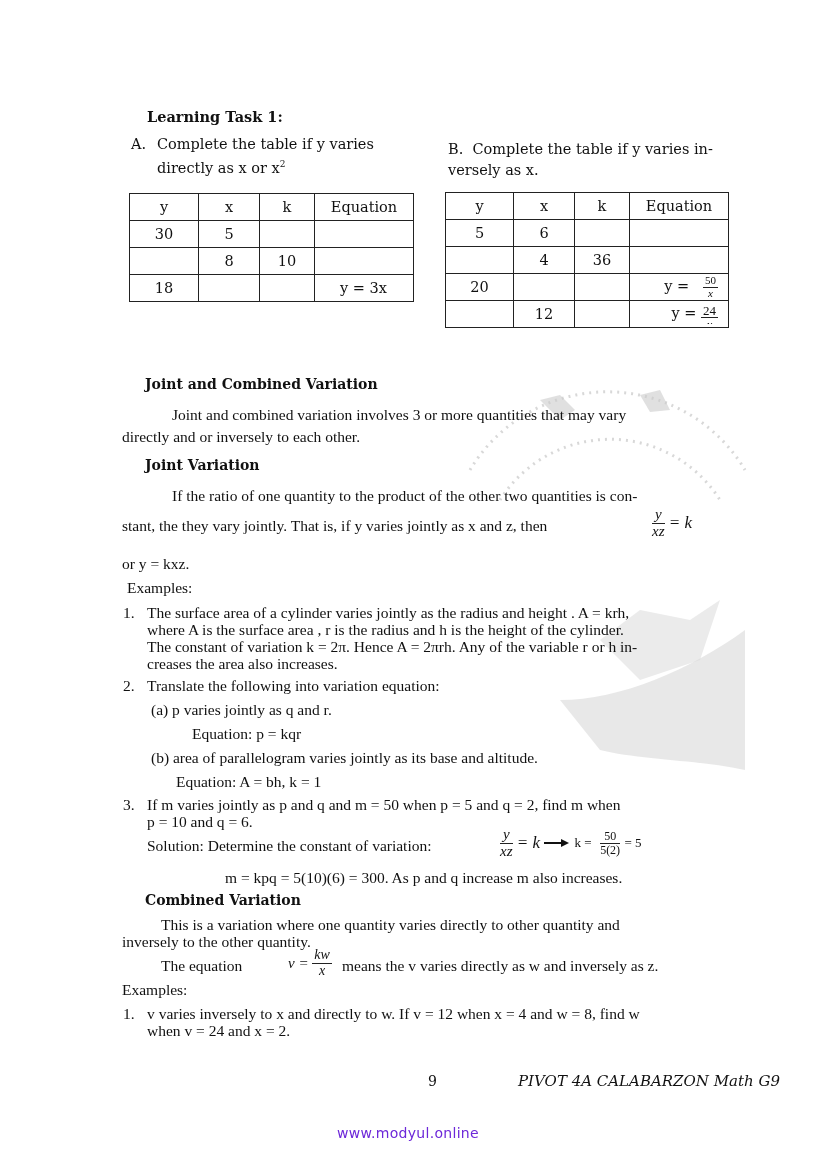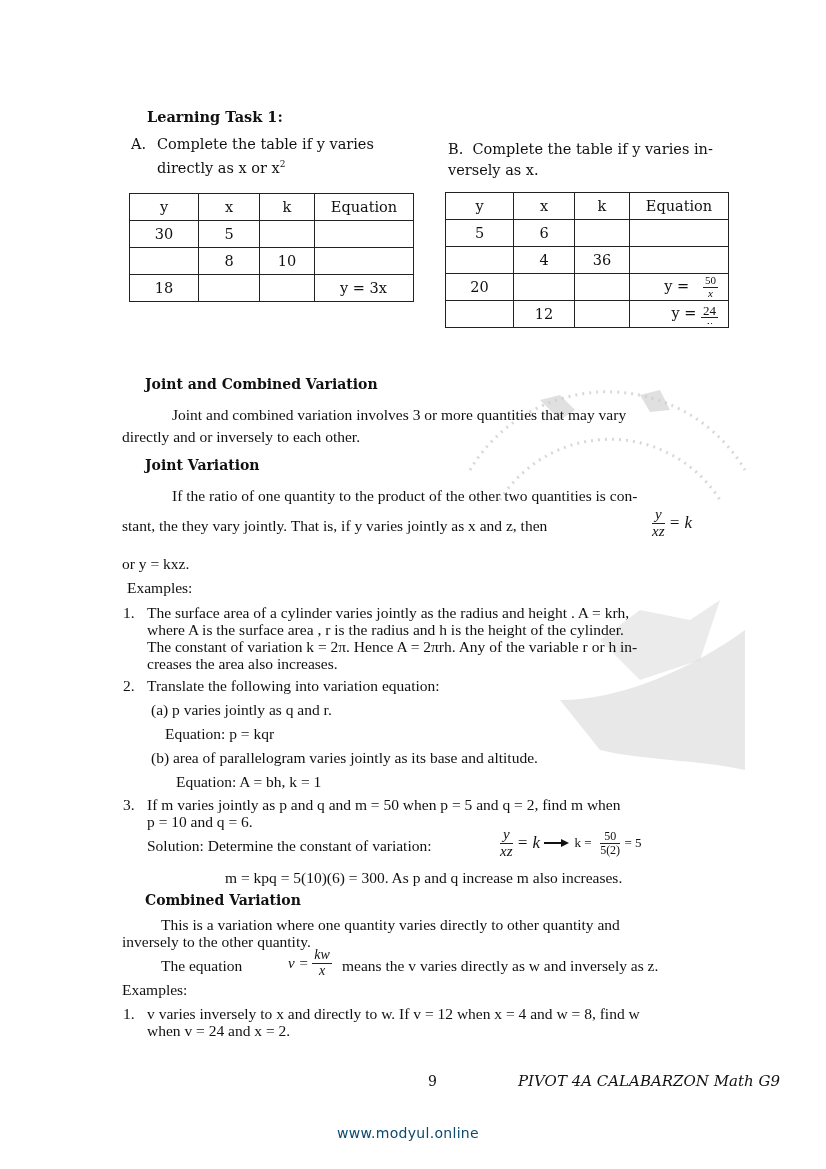--- a/index.html
+++ b/index.html
@@ -9,21 +9,21 @@
   .dserif { font-family: "DejaVu Serif", serif; }
   .h { font-family: "DejaVu Serif", serif; font-weight: bold; font-size: 14px; margin-left: 23px; }
   .p { font-family: "Liberation Serif", serif; font-size: 15.5px; line-height: 17px; }
   .pd { font-family: "DejaVu Serif", serif; font-size: 14.5px; }
   table.vt { position: absolute; border-collapse: collapse; font-family: "DejaVu Serif", serif; font-size: 14.5px; }
   table.vt td { border: 1.6px solid #222; text-align: center; height: 26px; padding: 0; }
   .frac { display: inline-block; vertical-align: middle; text-align: center; font-family: "Liberation Serif", serif; font-style: italic; }
   .frac .num { display: block; border-bottom: 1px solid #222; padding: 0 2px; line-height: 1.05; }
   .frac .den { display: block; line-height: 1.05; }
   .watermark { position: absolute; pointer-events: none; }
-  .footer-site { font-family: "DejaVu Sans", sans-serif; color: #0c4a6e; font-size: 14px; letter-spacing: 0.3px; }
+  .footer-site { font-family: "DejaVu Sans", sans-serif; color: #6d28d9; font-size: 14px; letter-spacing: 0.3px; }
 </style>
 </head>
 <body>
 
 <svg class="watermark" width="826" height="1169" style="left:0;top:0;">
   <g fill="none" stroke="#cfcfcf" stroke-width="3" stroke-dasharray="2 5" opacity="0.8">
     <path d="M 470 470 A 160 160 0 0 1 745 470"></path>
     <path d="M 500 500 A 130 130 0 0 1 720 500"></path>
   </g>
   <path d="M 560 700 C 620 700, 690 670, 745 630 L 745 770 C 700 760, 640 760, 600 750 Z" fill="#d6d6d6" opacity="0.55"></path>
@@ -129,21 +129,21 @@
 <div class="abs p" style="left:147px;top:604px;width:600px;">
   <div>The surface area of a cylinder varies jointly as the radius and height . A = krh,</div>
   <div>where A is the surface area , r is the radius and h is the height of the cylinder.</div>
   <div>The constant of variation k = 2π. Hence A = 2πrh. Any of the variable r or h in-</div>
   <div>creases the area also increases.</div>
 </div>
 
 <div class="abs p" style="left:123px;top:677px;">2.</div>
 <div class="abs p" style="left:147px;top:677px;">Translate the following into variation equation:</div>
 <div class="abs p" style="left:151px;top:701px;">(a) p varies jointly as q and r.</div>
-<div class="abs p" style="left:165px;top:725px;text-align:center;">Equation:   p = kqr</div>
+<div class="abs p" style="left:192px;top:725px;text-align:center;">Equation:   p = kqr</div>
 <div class="abs p" style="left:151px;top:749px;">(b) area of parallelogram varies jointly as its base and altitude.</div>
 <div class="abs p" style="left:176px;top:773px;">Equation: A = bh, k = 1</div>
 
 <div class="abs p" style="left:123px;top:796px;">3.</div>
 <div class="abs p" style="left:147px;top:796px;">If m varies jointly as  p and q and m = 50 when p = 5 and q = 2, find m when</div>
 <div class="abs p" style="left:147px;top:813px;">p = 10 and q = 6.</div>
 <div class="abs p" style="left:147px;top:837px;">Solution: Determine the constant of variation:</div>
 <div class="abs" style="left:500px;top:827px;font-family:'Liberation Serif',serif;font-size:17px;white-space:nowrap;">
   <span class="frac" style="font-size:15px;"><span class="num">y</span><span class="den">xz</span></span>
   <span style="font-style:italic;vertical-align:middle;">= k</span>

